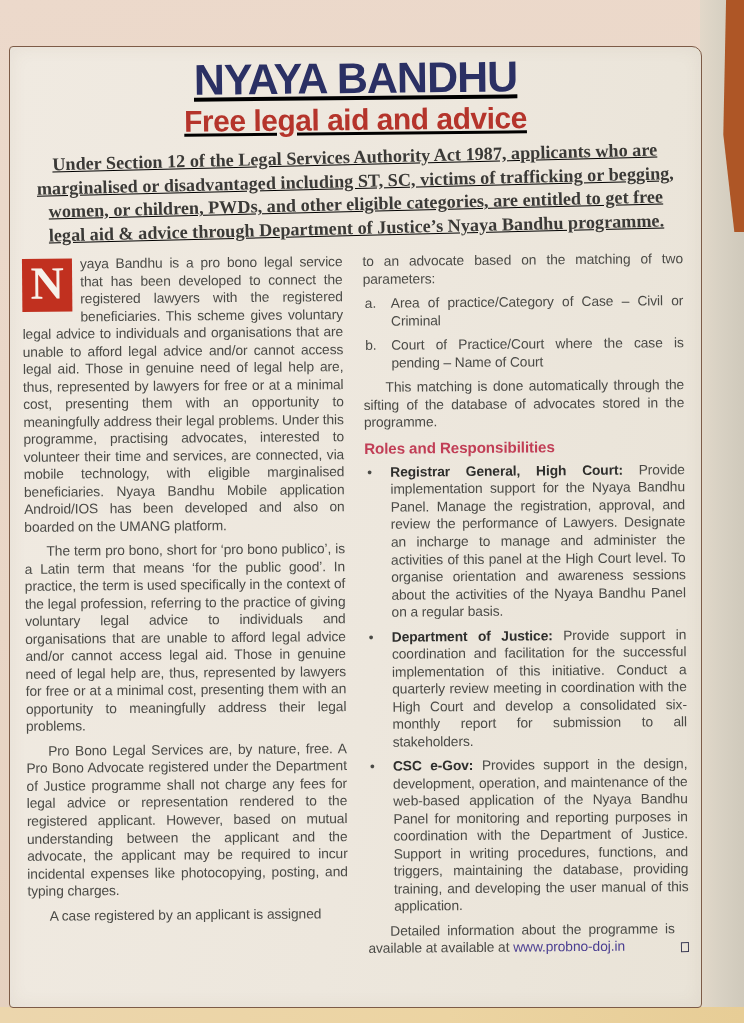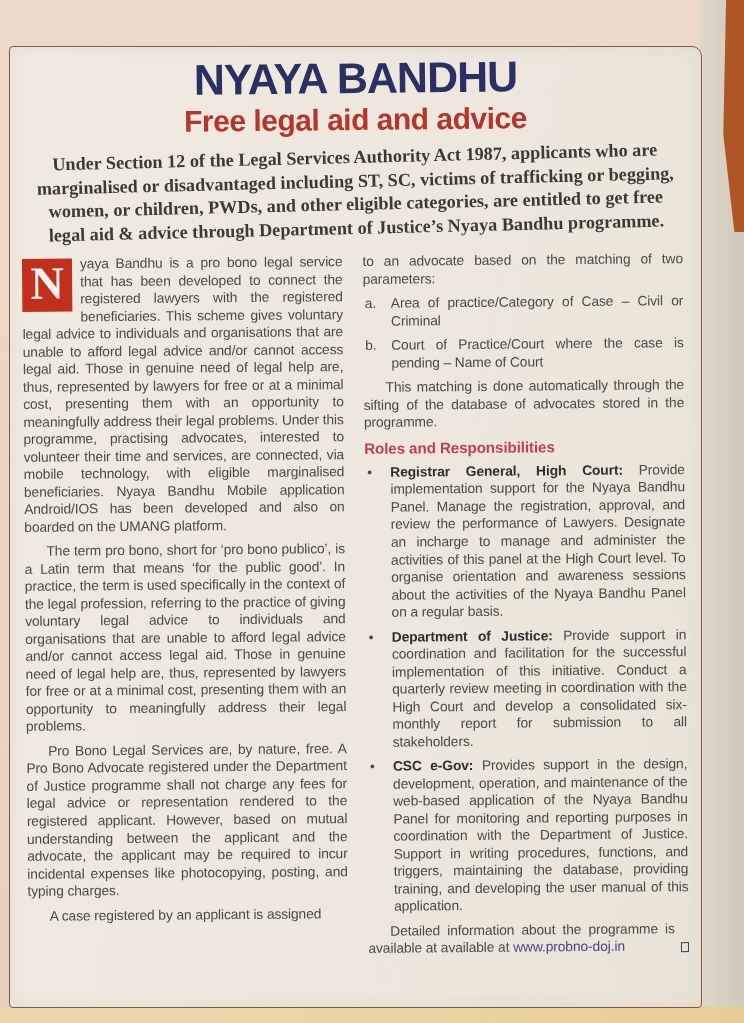--- a/index.html
+++ b/index.html
@@ -33,21 +33,21 @@
   }
   .page{
     position:absolute;left:9px;top:46px;right:42px;bottom:15px;
     background:linear-gradient(100deg,#f0eae1 0%,#ede7dd 55%,#e9e3d7 100%);
     border:1px solid #7d5b47;
     border-radius:4px 10px 4px 4px;
     padding:10px 15px 6px 15px;
     overflow:hidden;
     box-shadow:inset 0 0 18px rgba(120,90,60,0.08);
   }
-  header{text-align:center;}
+  header{text-align:center;text-decoration:underline;}
   .title{
     color:var(--title_navy);
     font-size:43px;line-height:1.02;font-weight:800;
     letter-spacing:-1px;
     transform:rotate(-0.6deg);
   }
   .subtitle{
     color:var(--subtitle_red);
     font-size:30px;line-height:1.08;font-weight:800;
     margin-top:3px;letter-spacing:-0.5px;

